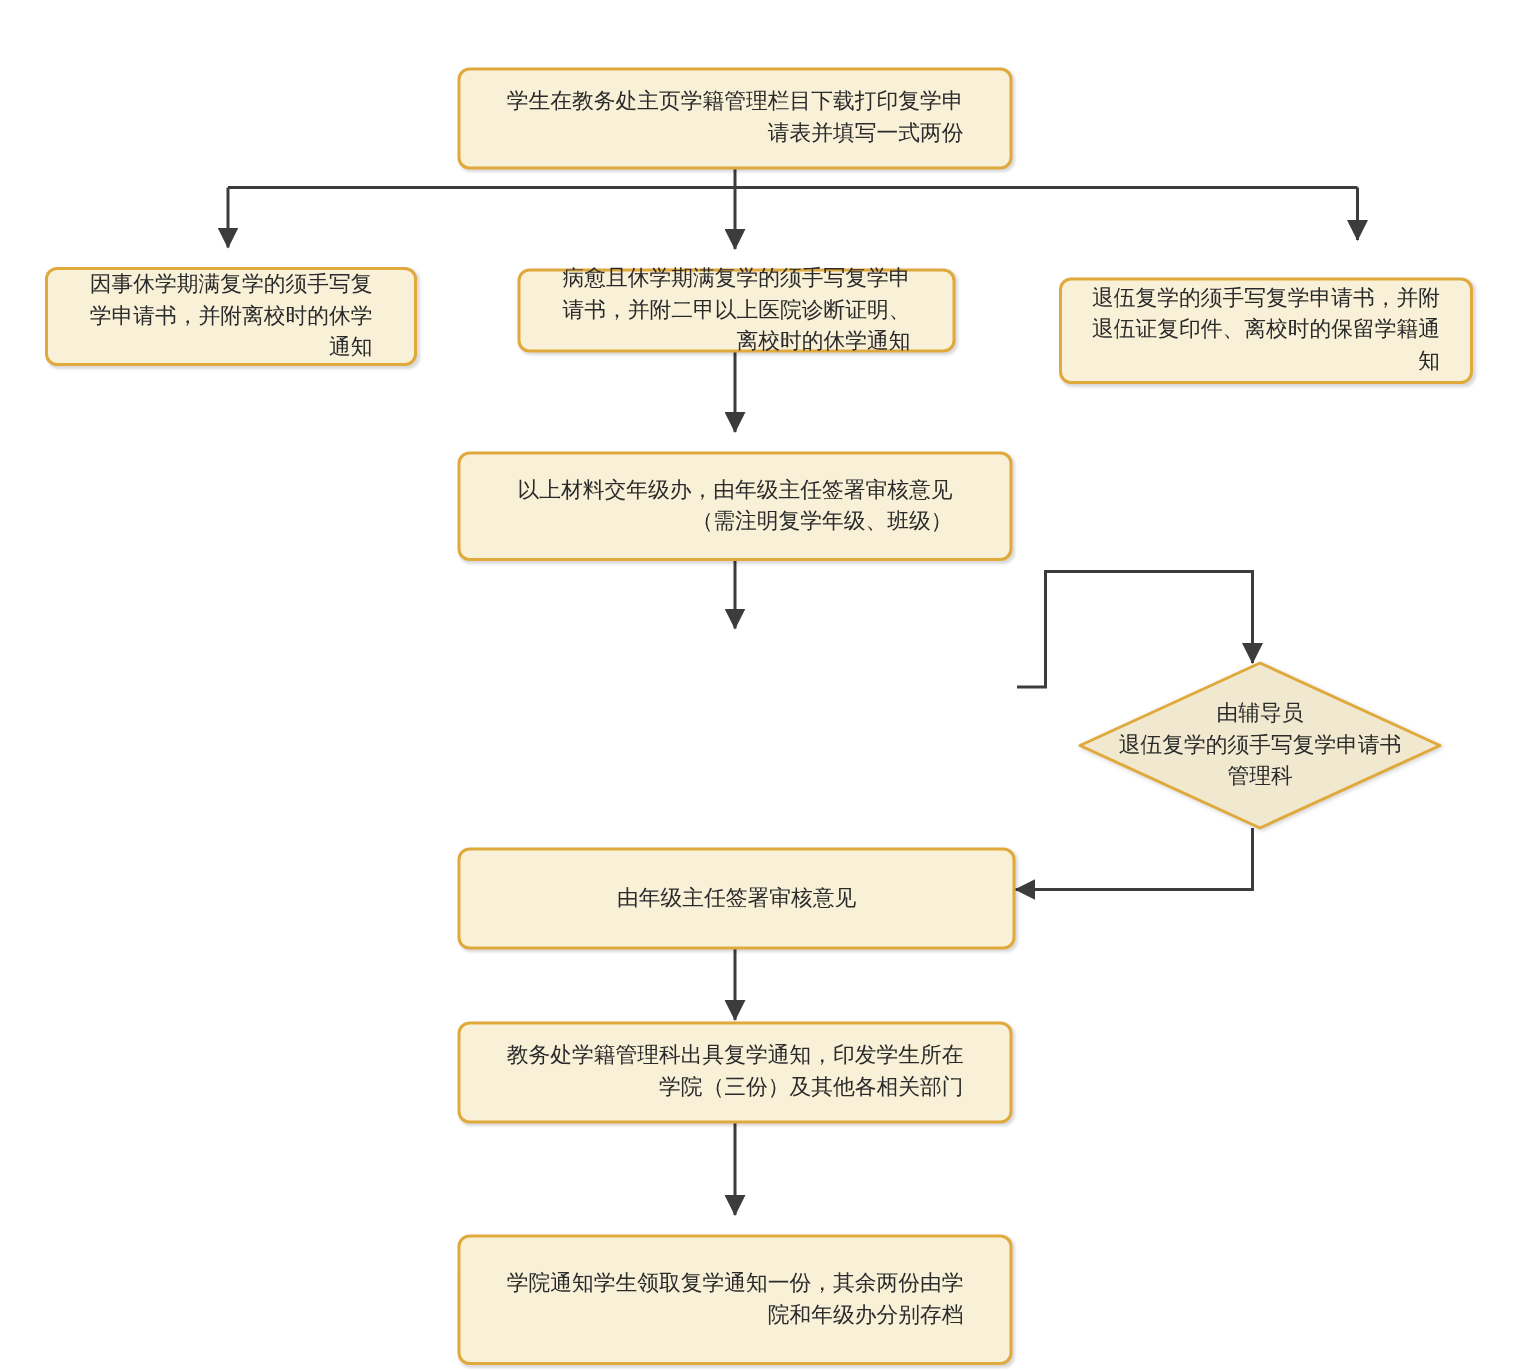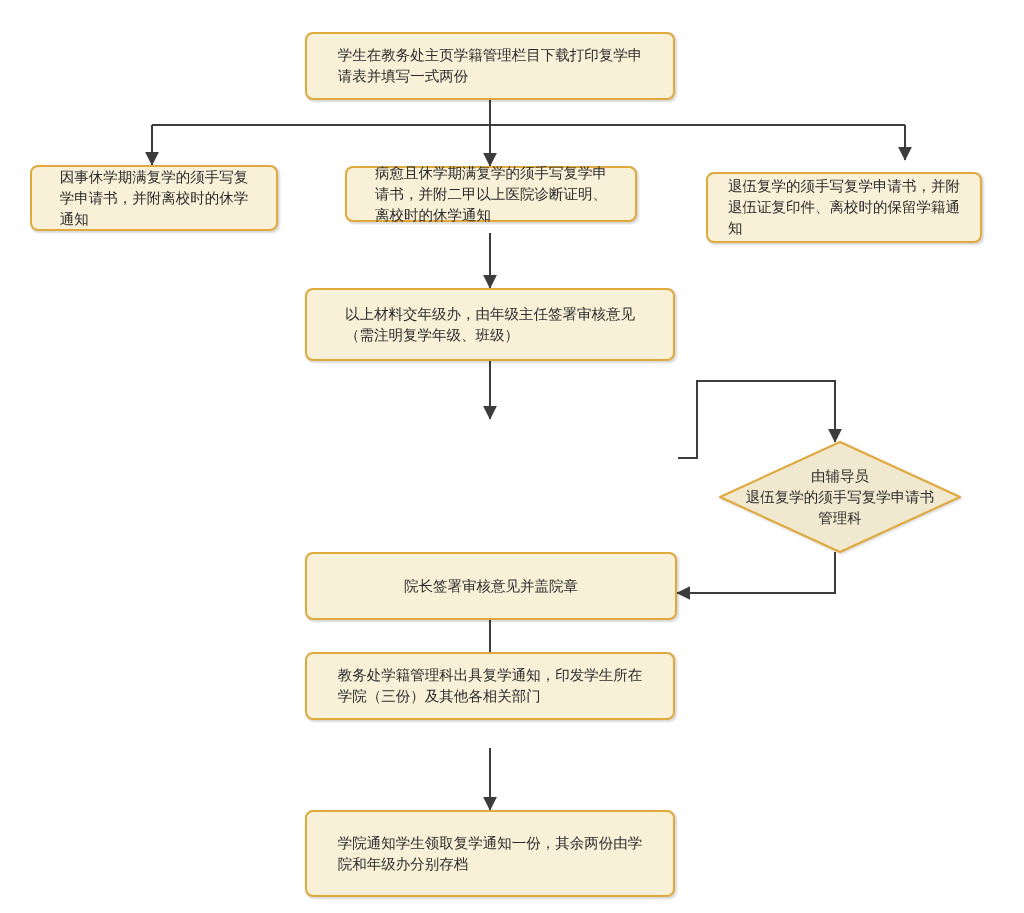--- a/index.html
+++ b/index.html
@@ -25,30 +25,31 @@
     stroke:var(--node_border);
     stroke-width:2;
     stroke-linejoin:round;
     filter:drop-shadow(1.5px 1.5px 1.5px rgba(0,0,0,0.18));
   }
   #arrowhead path{fill:var(--arrow);}
   .node{
     position:absolute;
     box-sizing:border-box;
     display:flex;align-items:center;justify-content:center;
-    text-align:left;
+    text-align:right;
     background:var(--node_fill);
     border:2px solid var(--node_border);
     border-radius:8px;
     box-shadow:1.5px 1.5px 2px rgba(0,0,0,0.15);
     color:var(--text);
     font-size:14.5px;
     line-height:21px;
     padding:5px 10px;
     white-space:pre-line;
+    margin-top:13px;
   }
   .diamond-label{
     position:absolute;
     box-sizing:border-box;
     display:flex;align-items:center;justify-content:center;
     text-align:center;
     color:var(--text);
     font-size:14.5px;
     line-height:21px;
     white-space:pre-line;
@@ -102,21 +103,21 @@
 知</div>
 
   <div class="node" style="left:305px;top:288px;width:370px;height:73px;">以上材料交年级办，由年级主任签署审核意见
 （需注明复学年级、班级）</div>
 
 
   <div class="diamond-label" style="left:715px;top:447px;width:250px;height:100px;">由辅导员
 退伍复学的须手写复学申请书
 管理科</div>
 
-  <div class="node" style="left:305px;top:552px;width:372px;height:68px;">院长签署审核意见并盖院章</div>
+  <div class="node" style="left:305px;top:552px;width:372px;height:68px;">由年级主任签署审核意见</div>
 
-  <div class="node" style="left:305px;top:652px;width:370px;height:68px;">教务处学籍管理科出具复学通知，印发学生所在
+  <div class="node" style="left:305px;top:668px;width:370px;height:68px;">教务处学籍管理科出具复学通知，印发学生所在
 学院（三份）及其他各相关部门</div>
 
   <div class="node" style="left:305px;top:810px;width:370px;height:87px;">学院通知学生领取复学通知一份，其余两份由学
 院和年级办分别存档</div>
 
 </div>
 
 </body></html>

